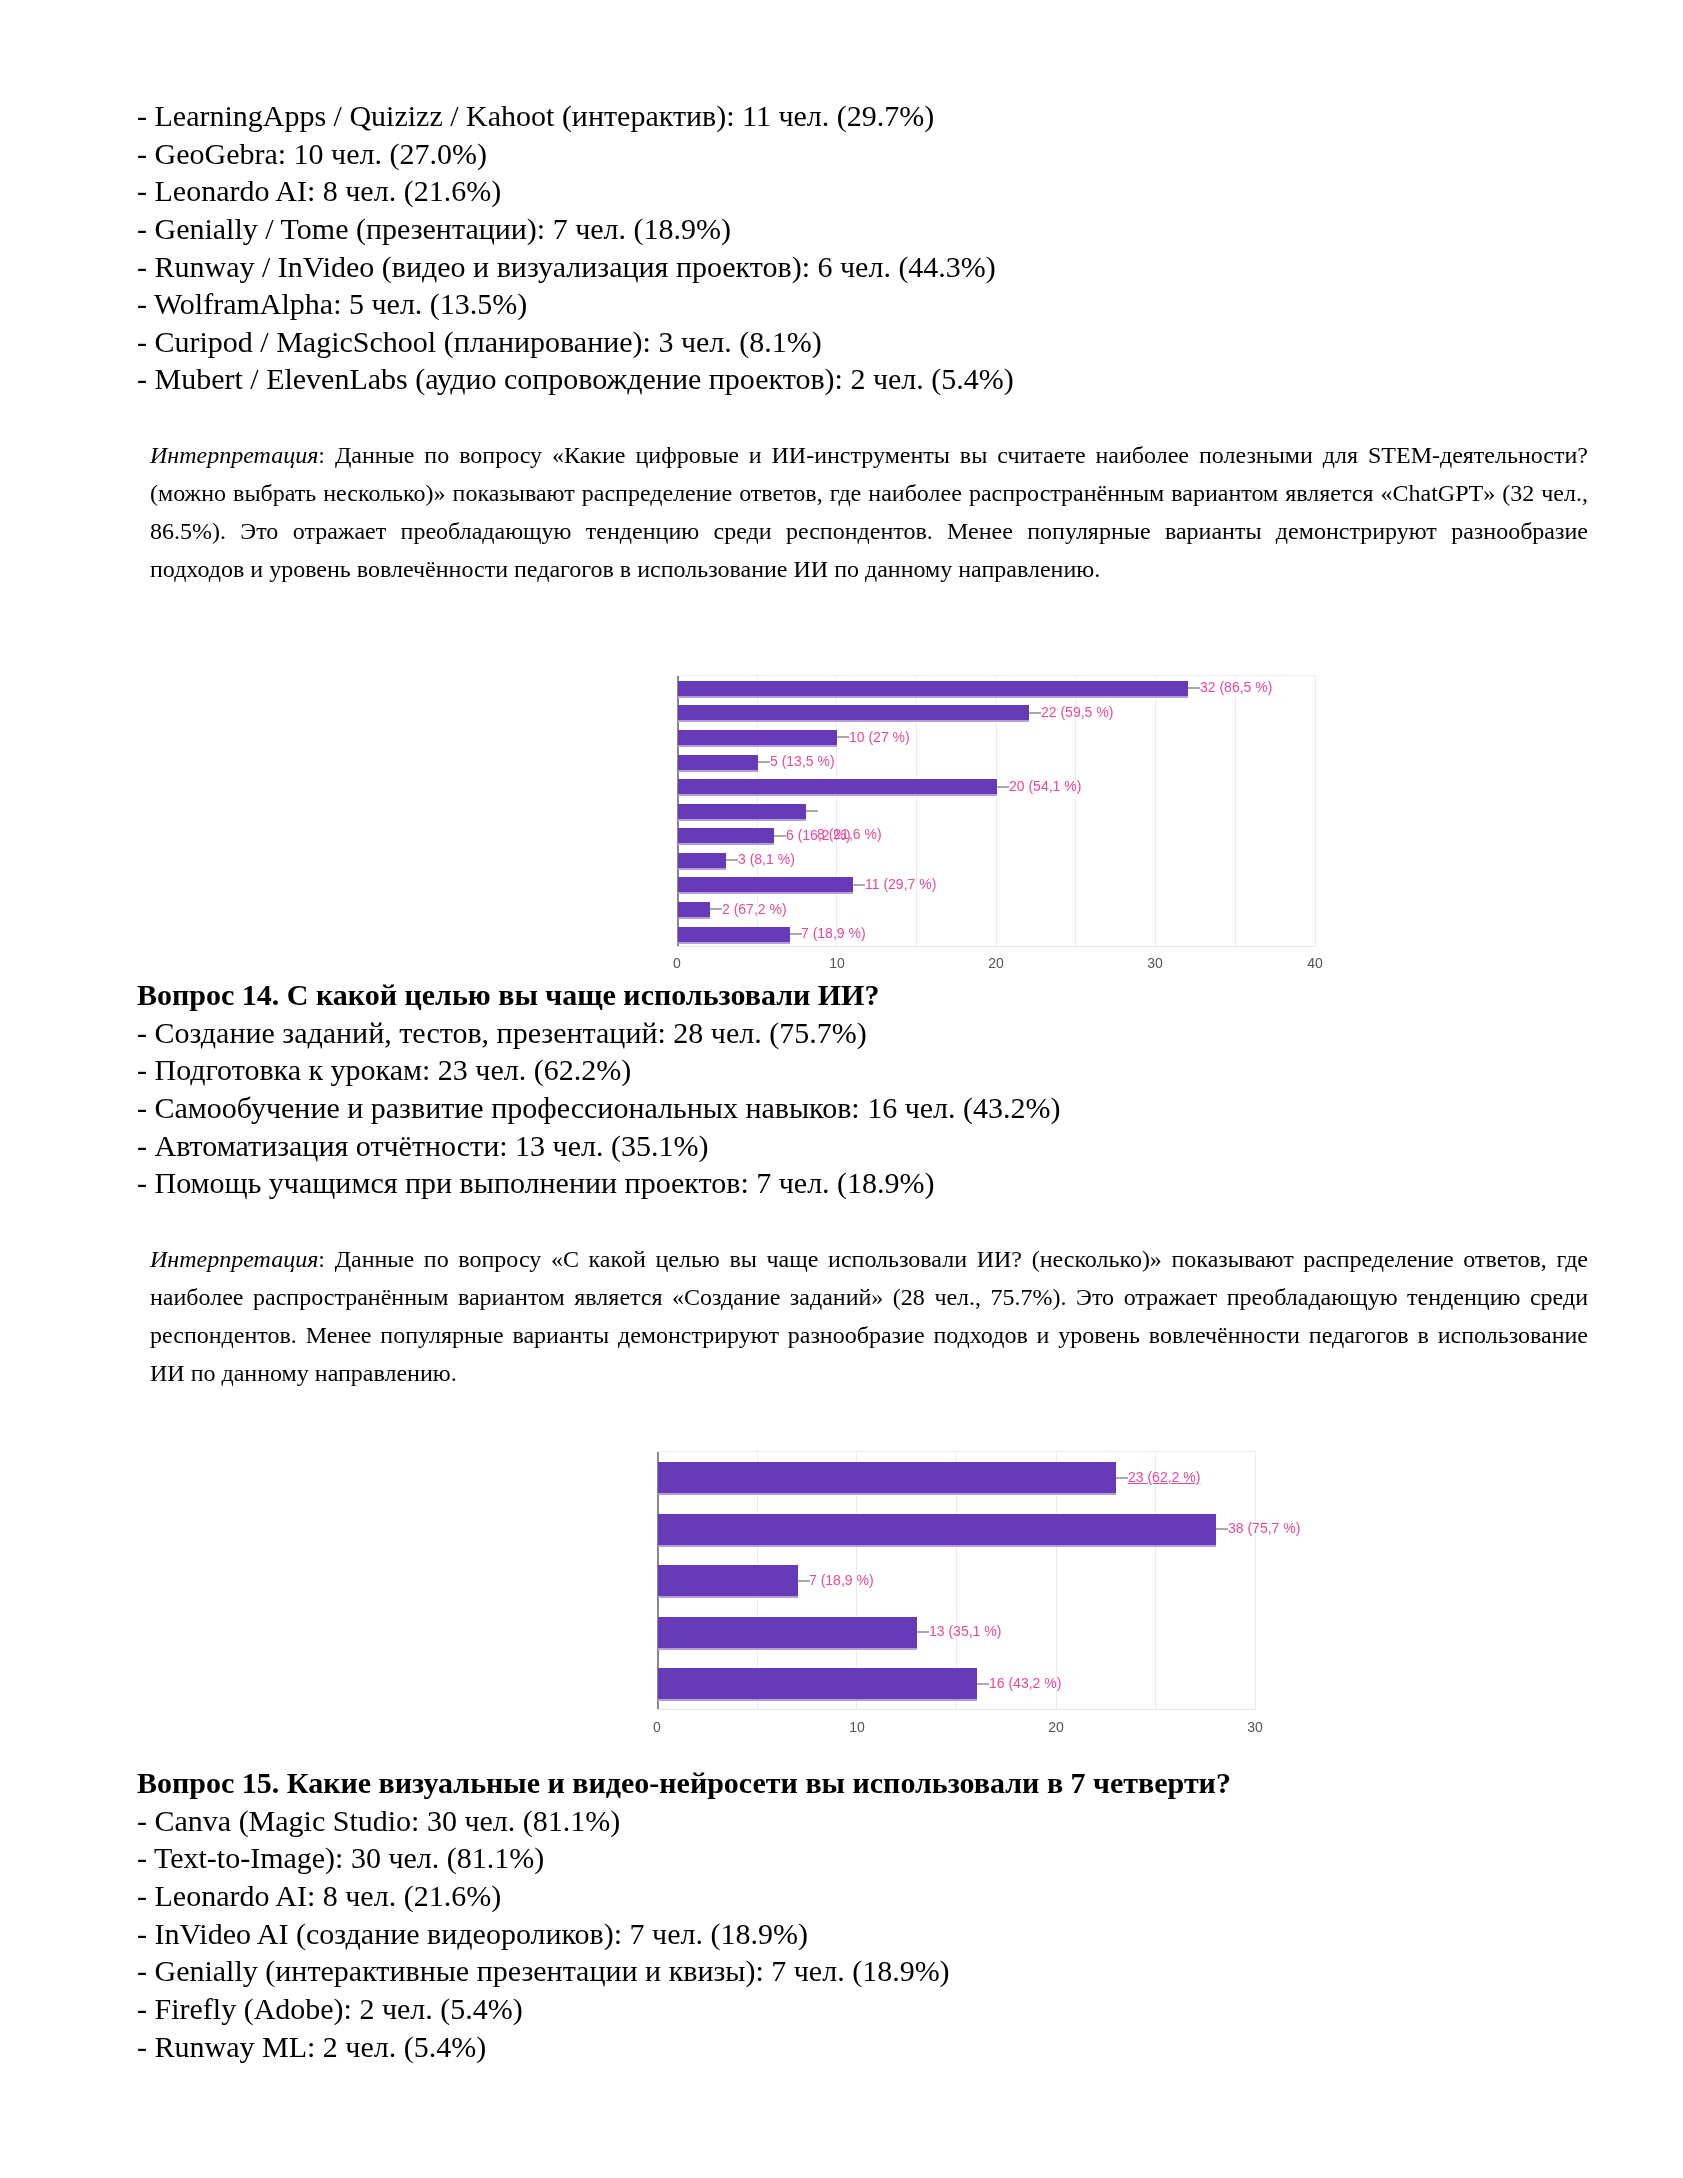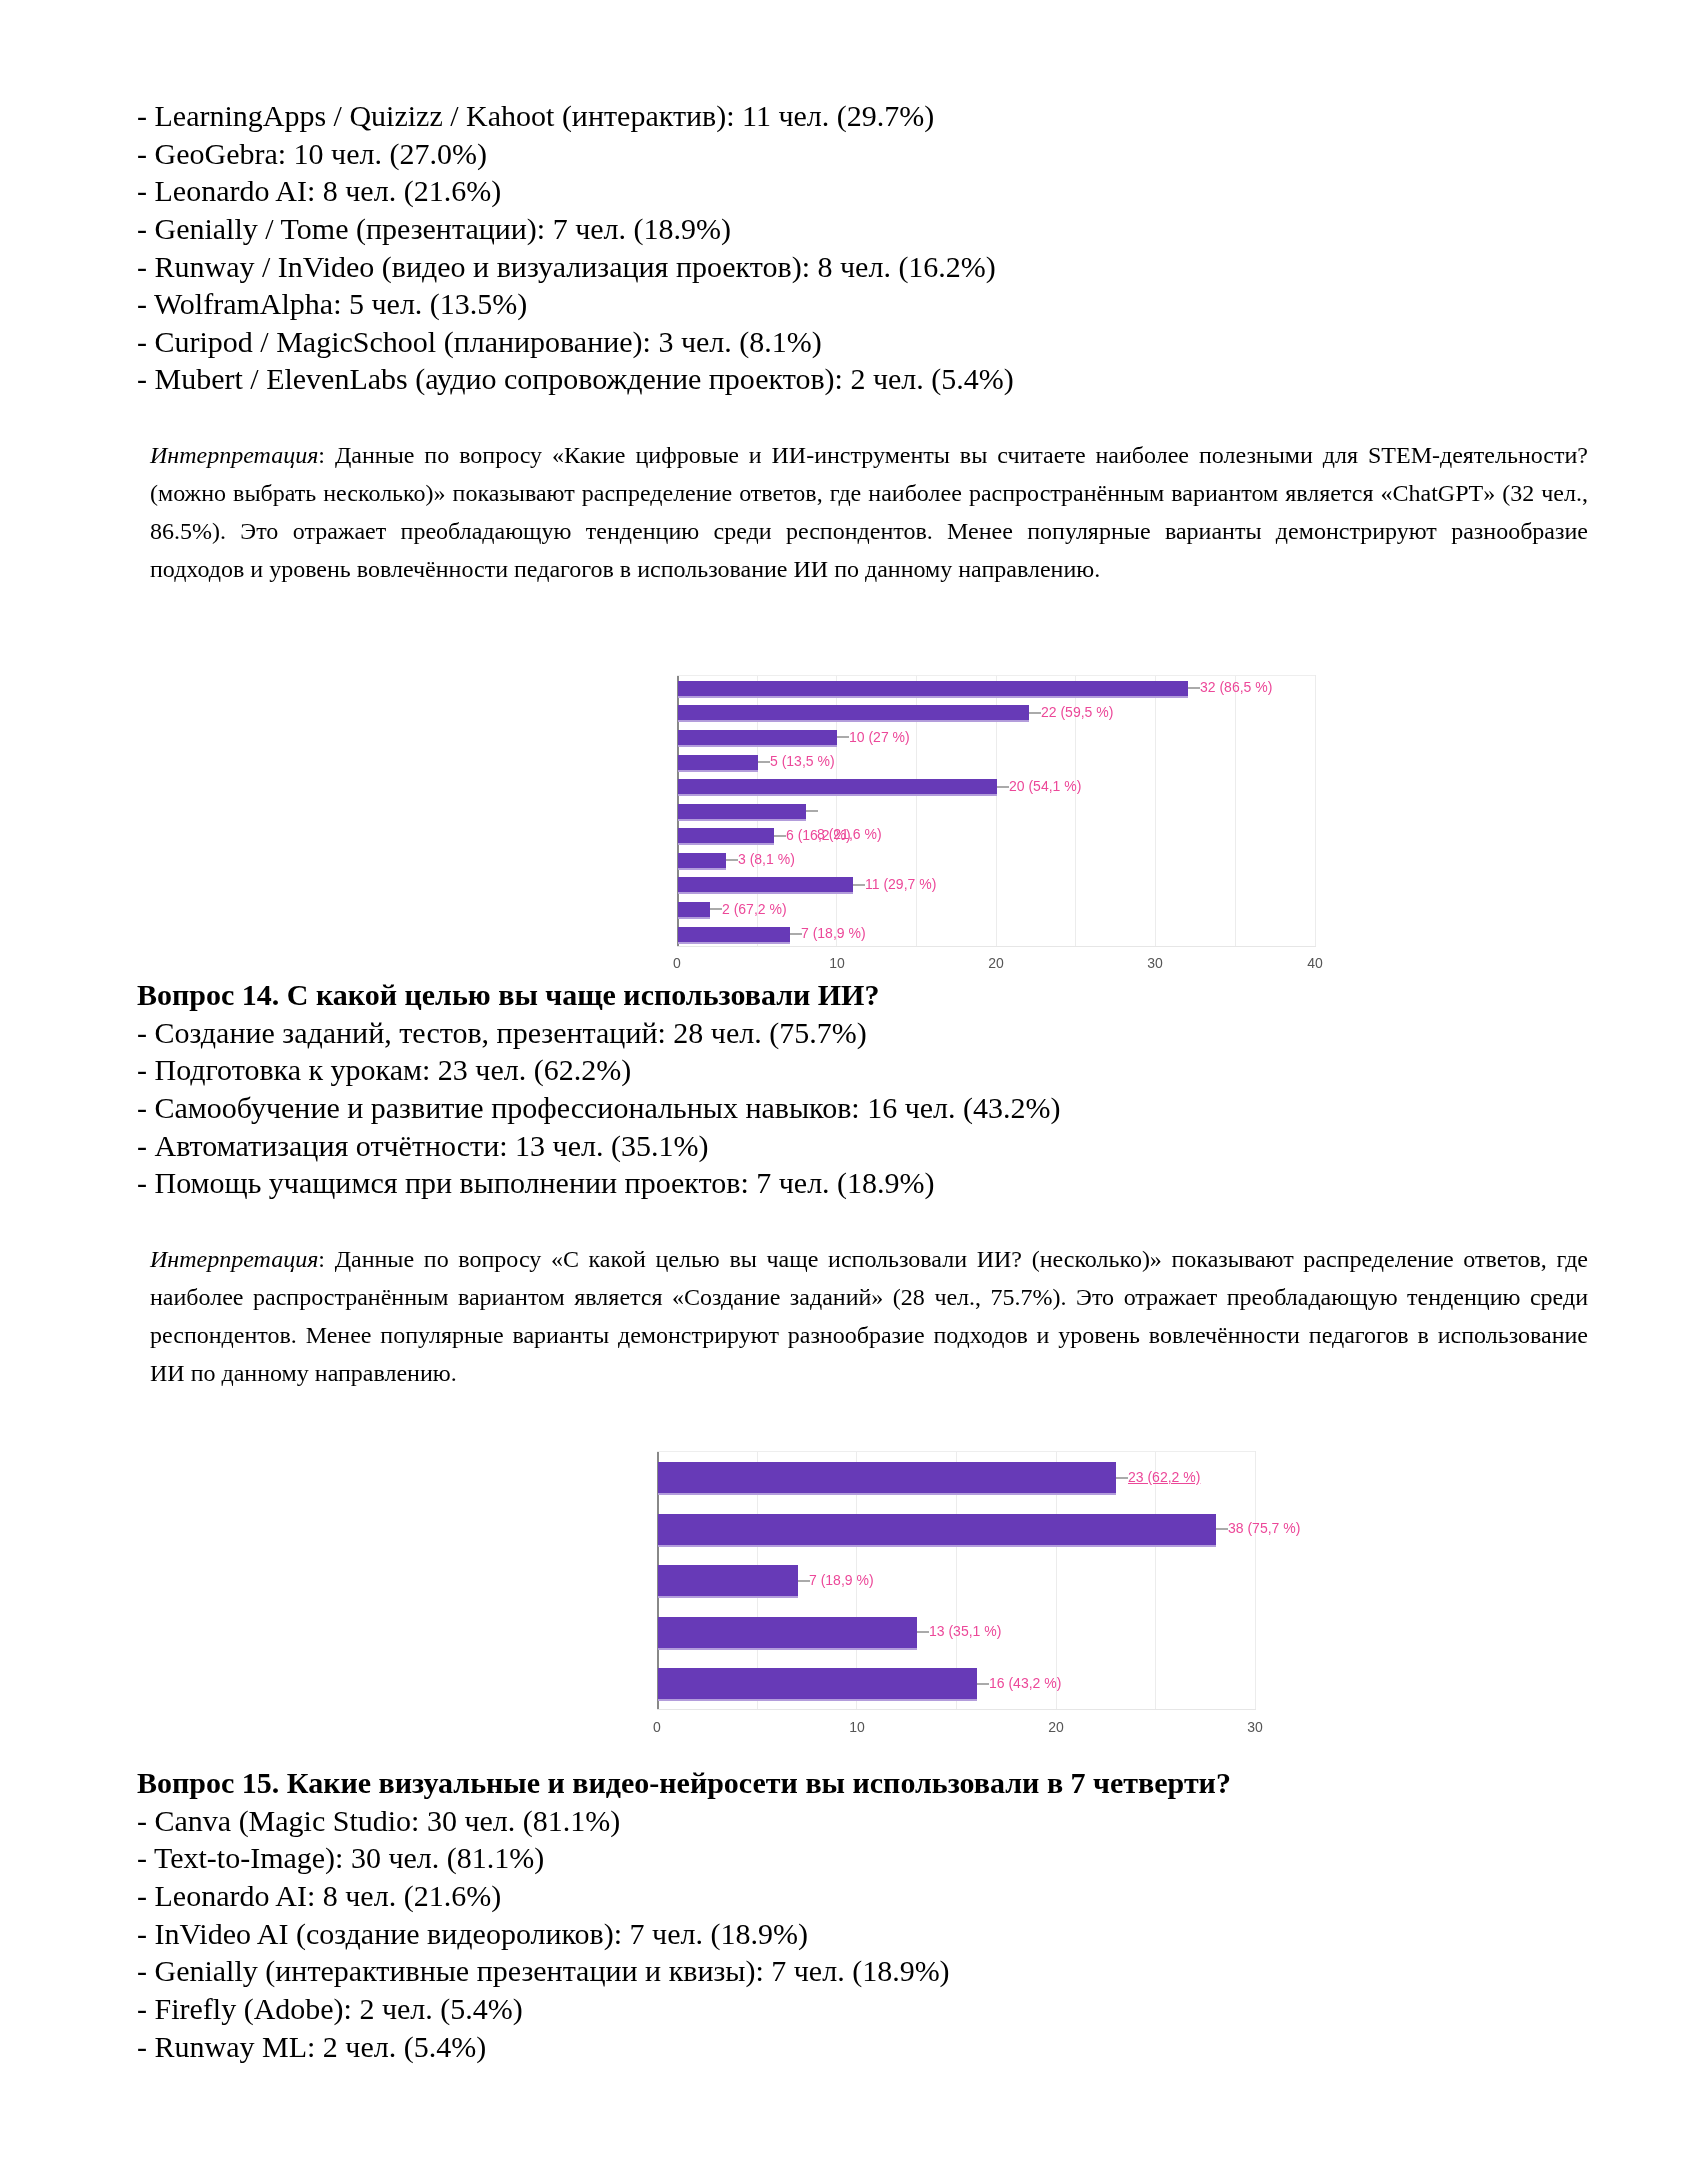--- a/index.html
+++ b/index.html
@@ -20,21 +20,21 @@
   .tick { position:absolute; font-size:14px; color:#555; transform:translateX(-50%); }
 </style>
 </head>
 <body>
 
 <div>
   <div class="line" style="top:97px">- LearningApps / Quizizz / Kahoot (интерактив): 11 чел. (29.7%)</div>
   <div class="line" style="top:135px">- GeoGebra: 10 чел. (27.0%)</div>
   <div class="line" style="top:172px">- Leonardo AI: 8 чел. (21.6%)</div>
   <div class="line" style="top:210px">- Genially / Tome (презентации): 7 чел. (18.9%)</div>
-  <div class="line" style="top:248px">- Runway / InVideo (видео и визуализация проектов): 8 чел. (16.2%)</div>
+  <div class="line" style="top:248px">- Runway / InVideo (видео и визуализация проектов): 6 чел. (44.3%)</div>
   <div class="line" style="top:285px">- WolframAlpha: 5 чел. (13.5%)</div>
   <div class="line" style="top:323px">- Curipod / MagicSchool (планирование): 3 чел. (8.1%)</div>
   <div class="line" style="top:360px">- Mubert / ElevenLabs (аудио сопровождение проектов): 2 чел. (5.4%)</div>
 </div>
 
 <div class="para" style="top:436px"><em>Интерпретация</em><span>: Данные по вопросу «Какие цифровые и ИИ-инструменты вы считаете наиболее полезными для STEM-деятельности? (можно выбрать несколько)» показывают распределение ответов, где наиболее распространённым вариантом является «ChatGPT» (32 чел., 86.5%). Это отражает преобладающую тенденцию среди респондентов. Менее популярные варианты демонстрируют разнообразие подходов и уровень вовлечённости педагогов в использование ИИ по данному направлению.</span></div>
 
 <div class="chart" id="chart1" style="left:0; top:0;">
     <div class="plot" style="left: 677px; top: 675px; width: 638px; height: 270px;">
       <div class="grid" style="left: 80px;"></div>

